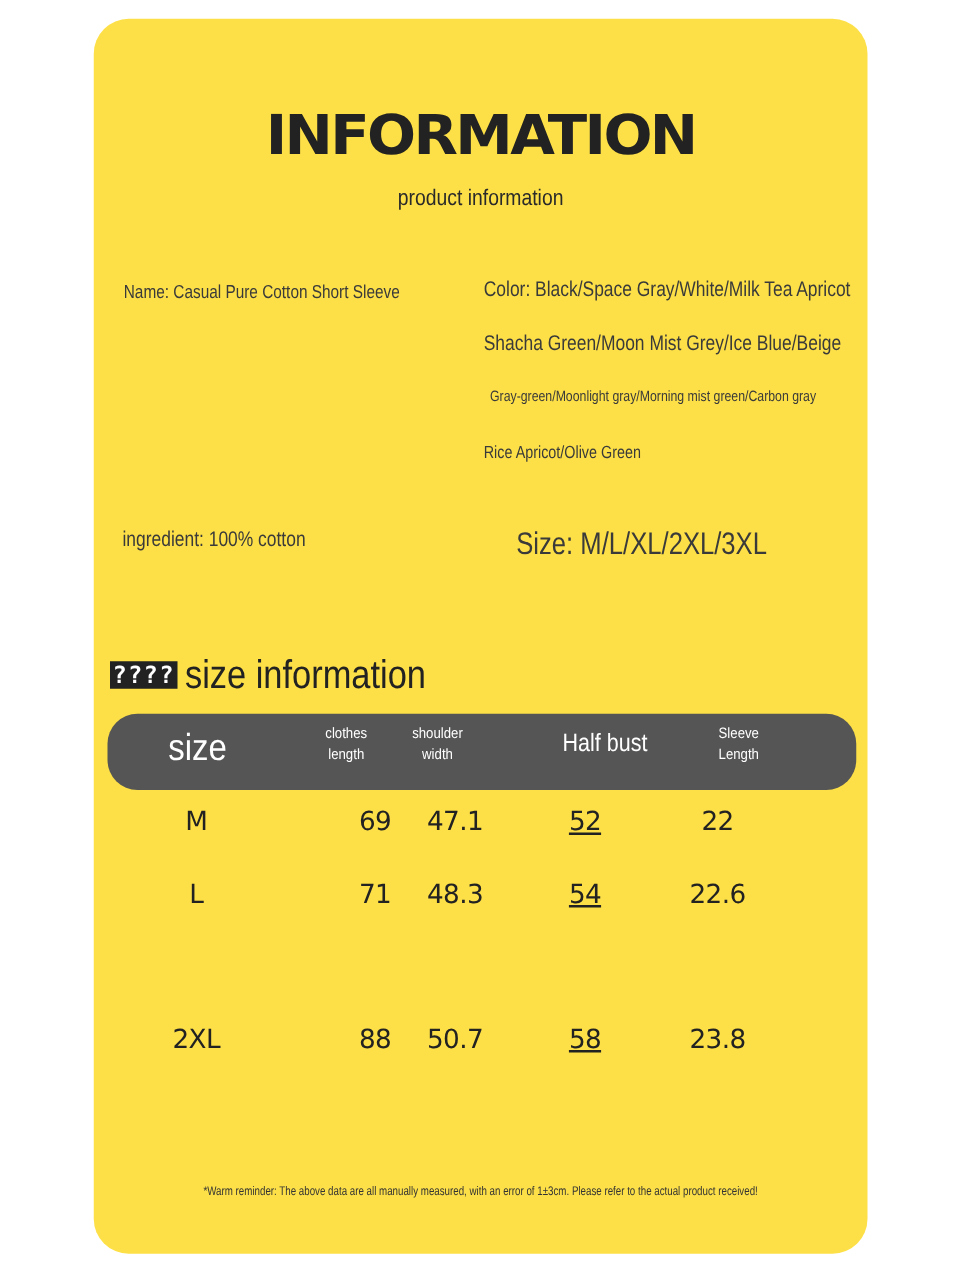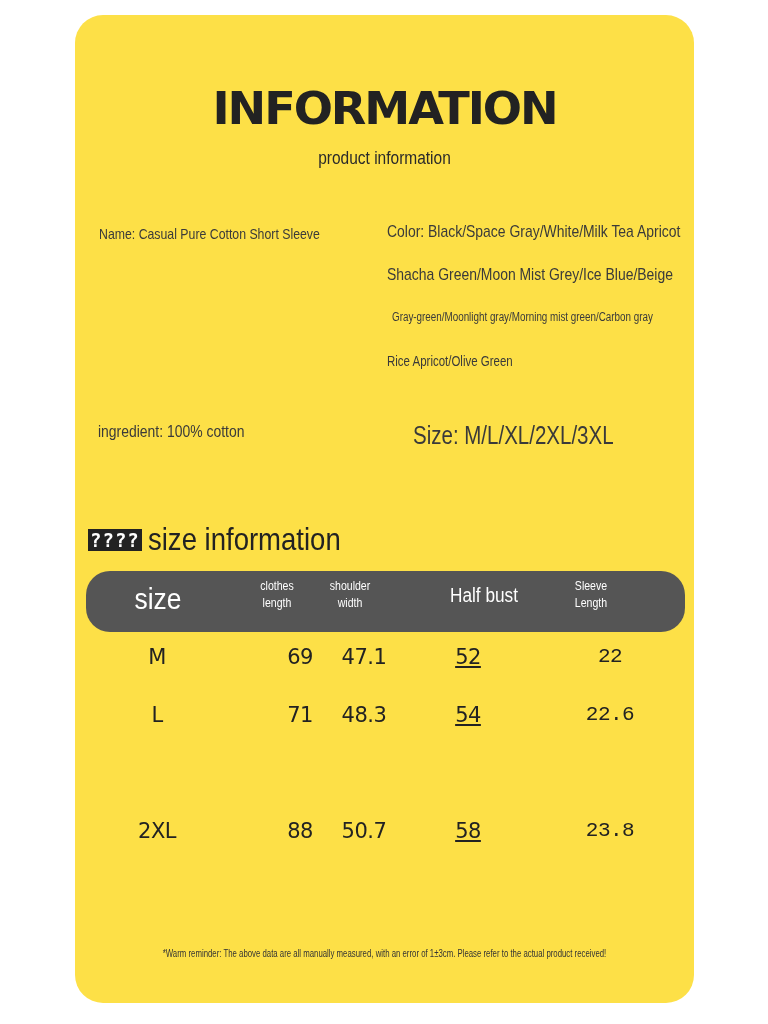--- a/index.html
+++ b/index.html
@@ -117,21 +117,21 @@
       font-family: "DejaVu Sans", sans-serif;
       font-size: 21px;
       color: #222;
       white-space: nowrap;
       letter-spacing: -0.5px;
     }
     .c0 { left: 71px; }
     .c1 { left: 172px; margin-left: 42px; }
     .c2 { left: 278px; text-align: right; }
     .c3 { left: 382px; text-decoration: underline; }
-    .c4 { left: 524px; font-family: Liberation Mono, monospace; }
+    .c4 { left: 488px; }
 
     .footnote {
       position: absolute;
       left: 0; right: 0; top: 933px;
       text-align: center;
       font-family: "Liberation Sans", sans-serif;
       font-size: 10px;
       color: #333;
       white-space: nowrap;
       transform: scaleX(0.78);

